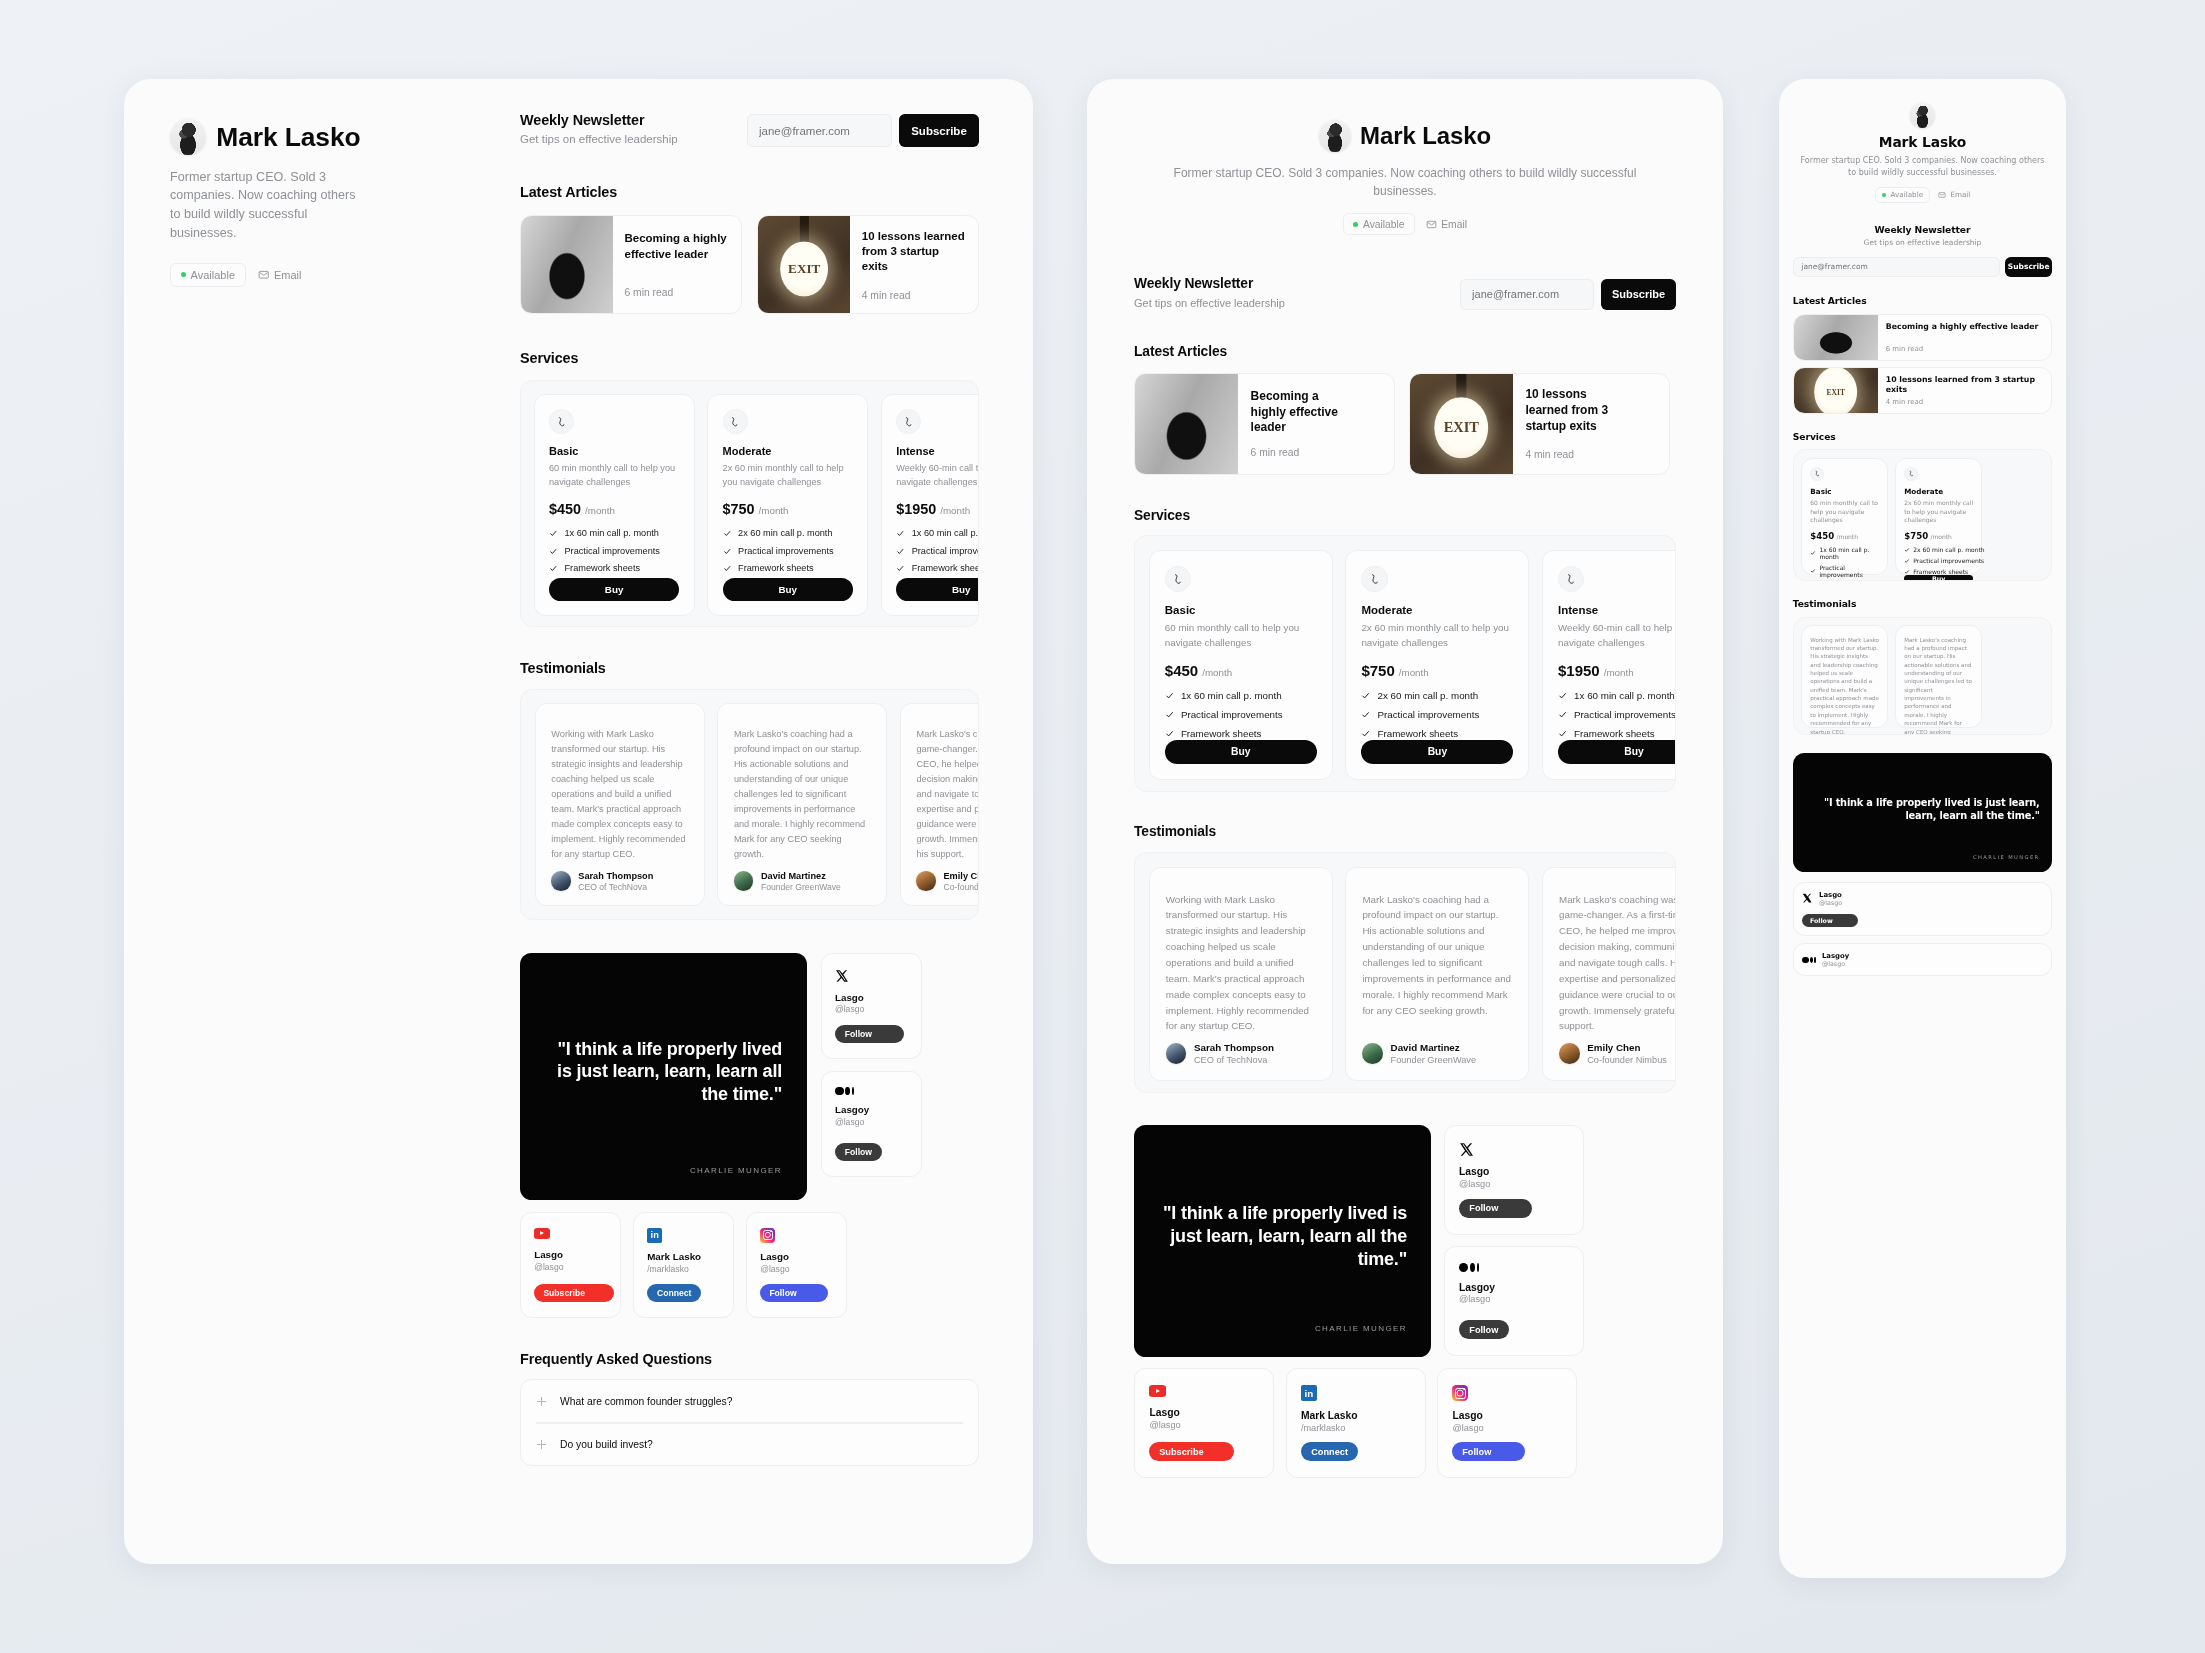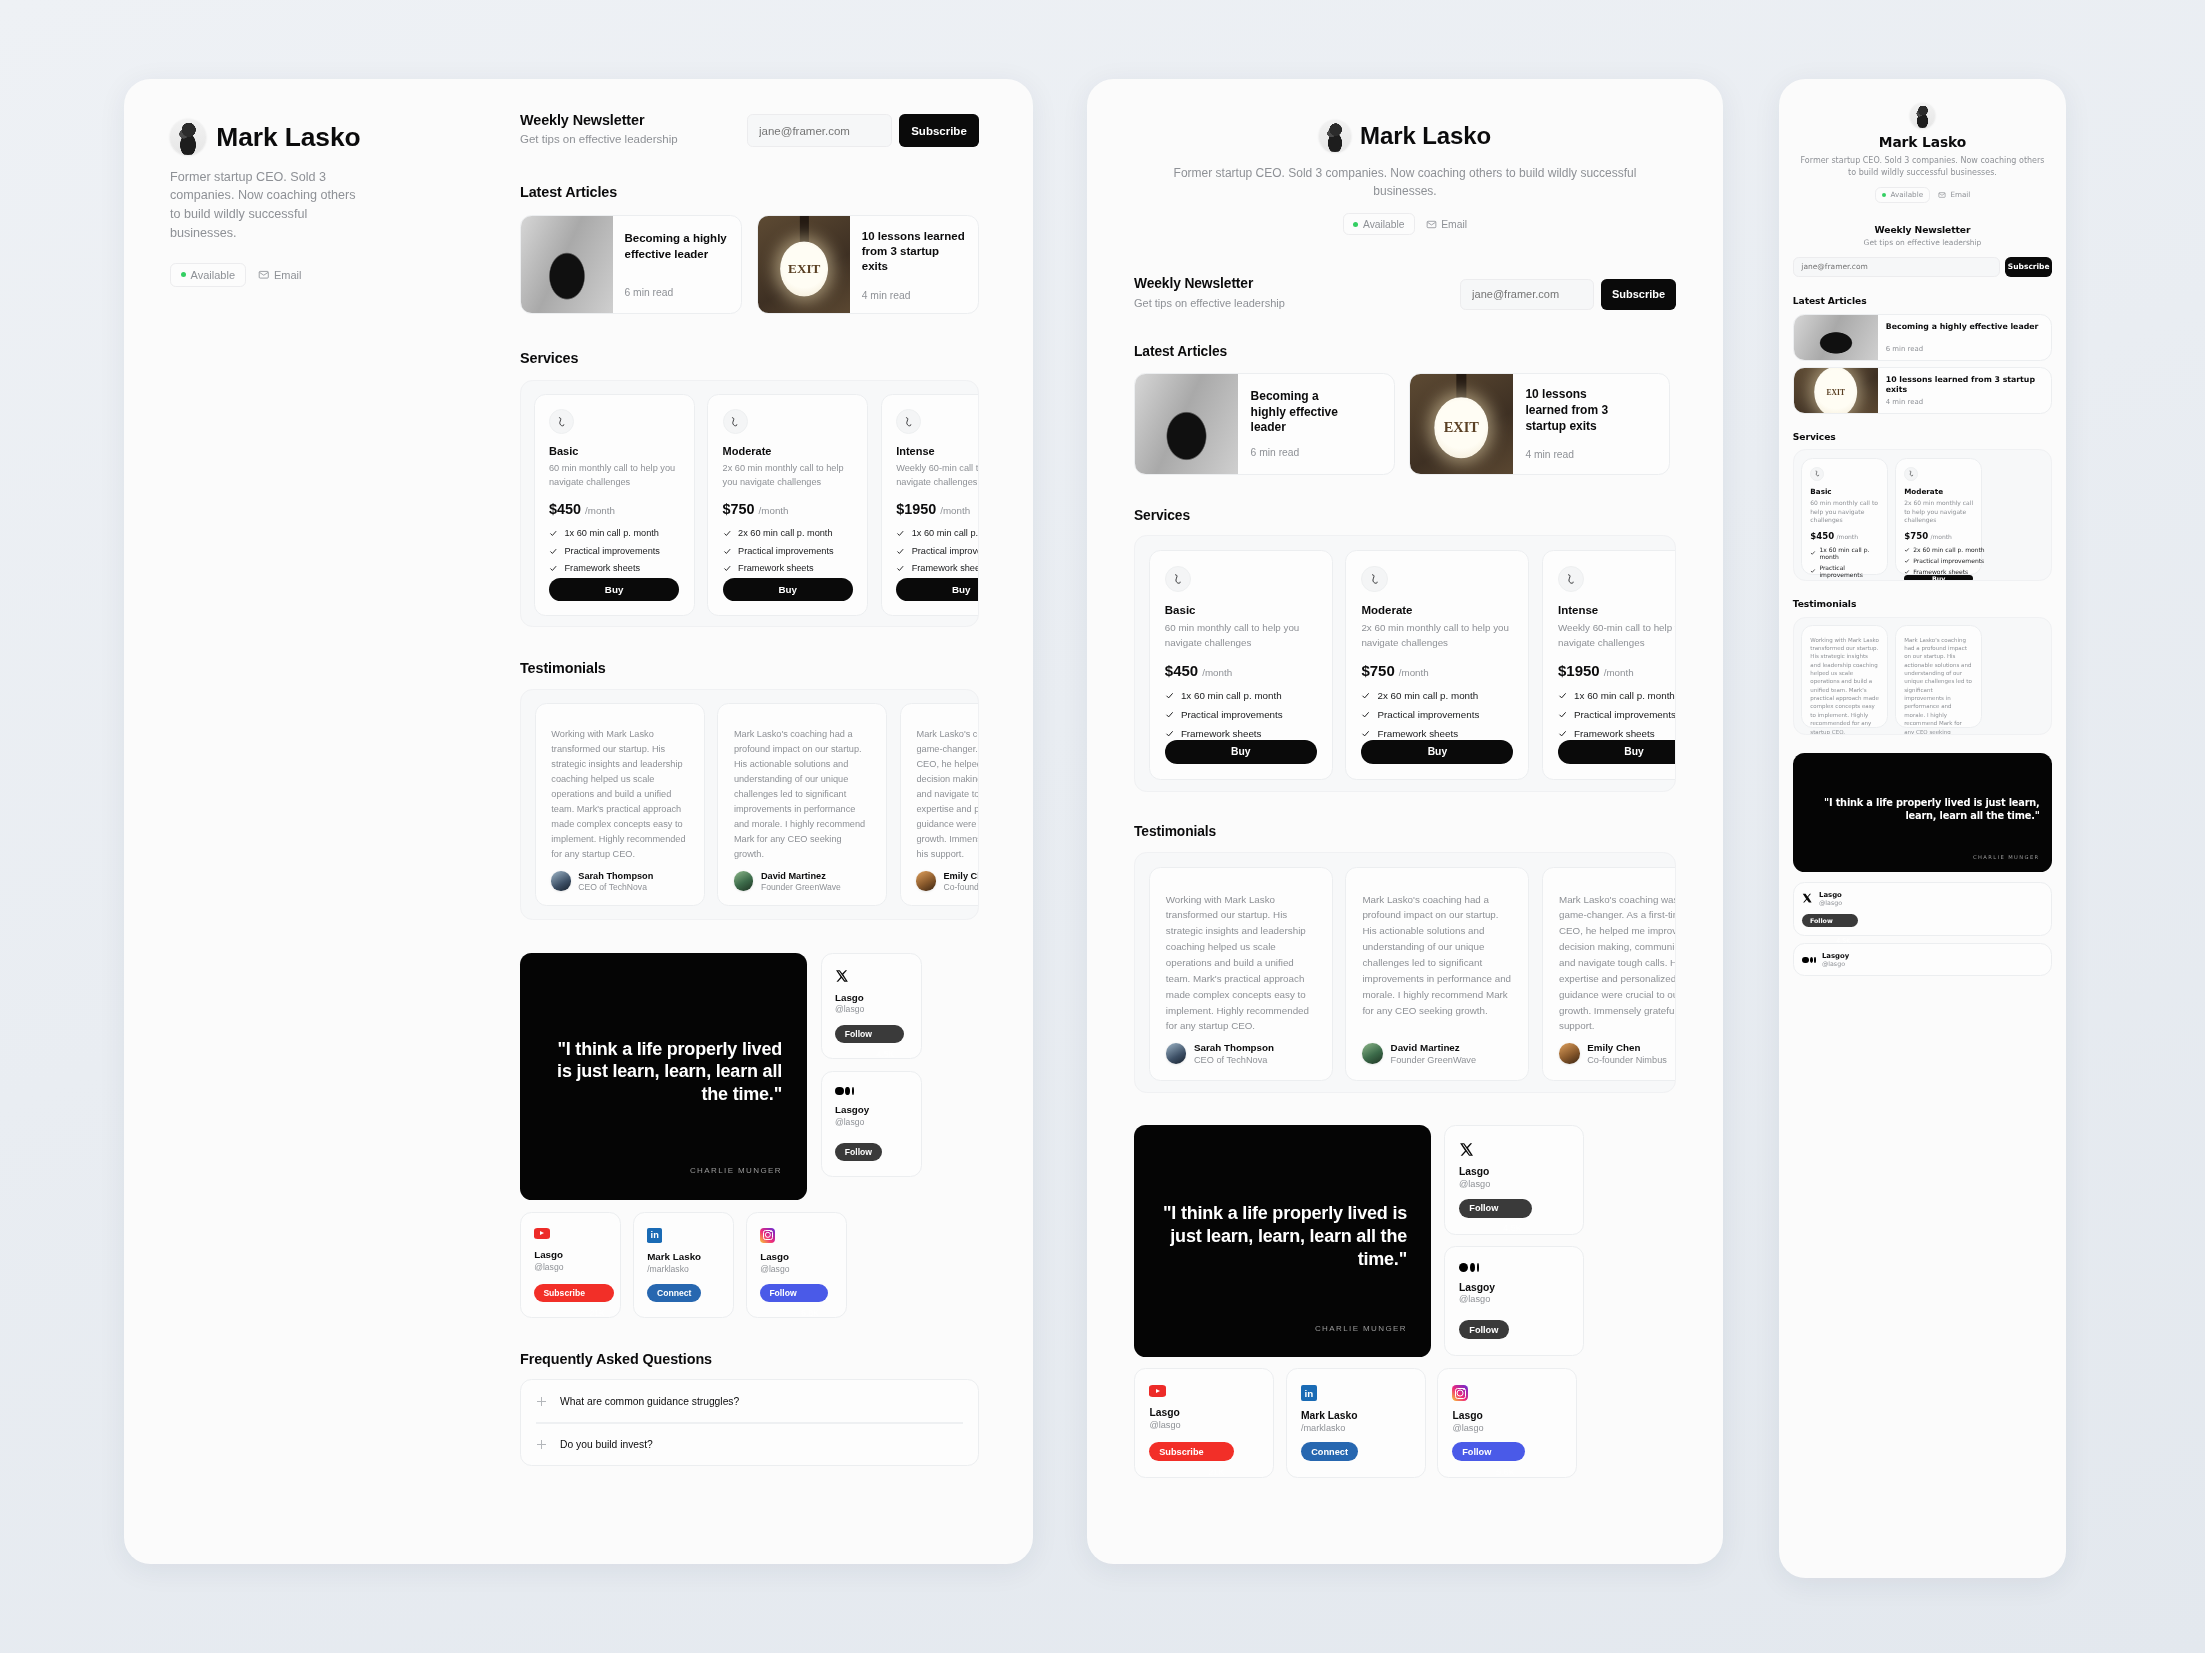--- a/index.html
+++ b/index.html
@@ -424,21 +424,21 @@
         </div>
       </div>
 
       <div style="margin-top:33px;">
         <div class="h-sec" style="font-size:14.4px;">Frequently Asked Questions</div>
         <div class="card" style="margin-top:12.6px;padding:0 15px;">
           <div class="faq-row" style="height:42px;gap:12.6px;">
             <span class="plus" style="width:11.5px;height:11.5px;">
                 <style>.plus::before{width:8.6px;height:1px;margin-left:-4.3px;margin-top:-0.5px}.plus::after{width:1px;height:8.6px;margin-left:-0.5px;margin-top:-4.3px}</style>
               </span>
-            <span style="font-size:10.3px;color:#0b0b0c;">What are common guidance struggles?</span>
+            <span style="font-size:10.3px;color:#0b0b0c;">What are common founder struggles?</span>
           </div>
           <div class="faq-sep"></div>
           <div class="faq-sep"></div>
           <div class="faq-row" style="height:42px;gap:12.6px;">
             <span class="plus" style="width:11.5px;height:11.5px;"></span>
             <span style="font-size:10.3px;color:#0b0b0c;">Do you build invest?</span>
           </div>
         </div>
       </div>
 

